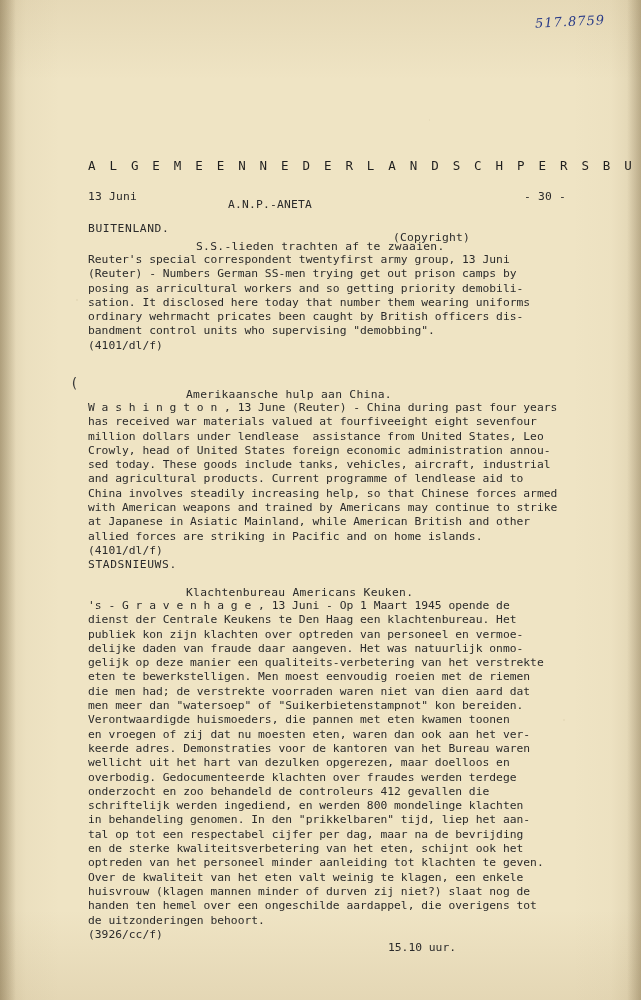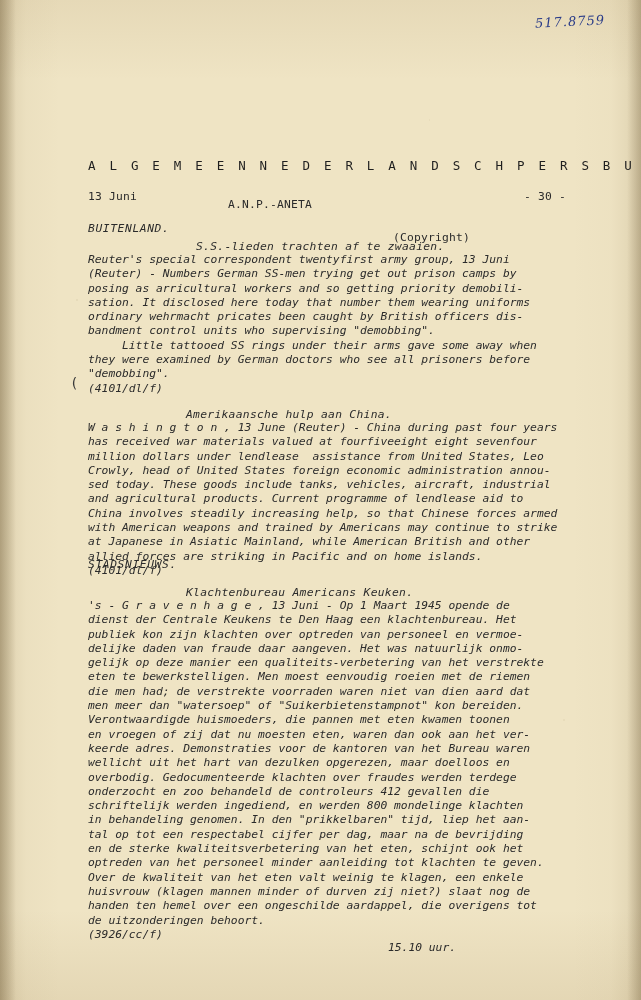--- a/index.html
+++ b/index.html
@@ -71,21 +71,21 @@
     top: 190px;
     width: 520px;
     font-size: 11.3px;
     letter-spacing: 0.2px;
   }
   .row-meta .date { position: absolute; left: 0; top: 0; }
   .row-meta .agency { position: absolute; left: 140px; top: 0; margin-top: 8px; }
   .row-meta .copyright { position: absolute; left: 305px; top: 0; margin-top: 41px; }
   .row-meta .pagenum { position: absolute; left: 436px; top: 0; }
 
-  .block { position: absolute; left: 0; width: 524px; font-style: italic; }
+  .block { position: absolute; left: 0; width: 524px; }
   .sec-label { font-size: 11.3px; letter-spacing: 0.6px; }
   .heading {
     font-size: 11.3px;
     text-align: left;
     letter-spacing: 0.3px;
   }
   .indent1 { padding-left: 108px; }
   .indent2 { padding-left: 98px; }
   .body-par { font-size: 11.3px; line-height: 14.3px; white-space: pre-wrap; }
   .ref { font-size: 11.3px; }
@@ -138,27 +138,24 @@
     </div>
 
     <div class="block" style="top:240px">
       <div class="heading indent1">S.S.-lieden trachten af te zwaaien.</div>
       <div class="body-par">Reuter's special correspondent twentyfirst army group, 13 Juni
 (Reuter) - Numbers German SS-men trying get out prison camps by
 posing as arricultural workers and so getting priority demobili-
 sation. It disclosed here today that number them wearing uniforms
 ordinary wehrmacht pricates been caught by British officers dis-
 bandment control units who supervising "demobbing".</div>
-      <div class="body-par">     Little tattooed SS rings under their arms gave some away when
-they were examined by German doctors who see all prisoners before
-"demobbing".</div>
       <div class="ref">(4101/dl/f)</div>
     </div>
 
-    <div class="block" style="top:408px">
+    <div class="block" style="top:388px">
       <div class="heading indent2">Amerikaansche hulp aan China.</div>
       <div class="body-par">W a s h i n g t o n , 13 June (Reuter) - China during past four years
 has received war materials valued at fourfiveeight eight sevenfour
 million dollars under lendlease  assistance from United States, Leo
 Crowly, head of United States foreign economic administration annou-
 sed today. These goods include tanks, vehicles, aircraft, industrial
 and agricultural products. Current programme of lendlease aid to
 China involves steadily increasing help, so that Chinese forces armed
 with American weapons and trained by Americans may continue to strike
 at Japanese in Asiatic Mainland, while American British and other

